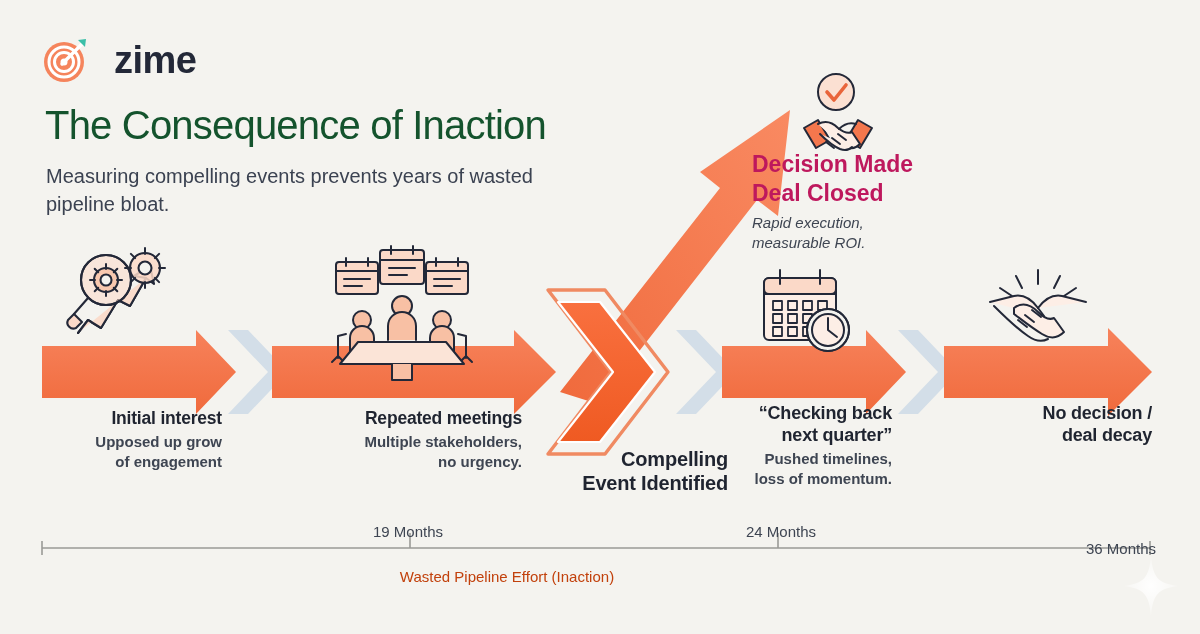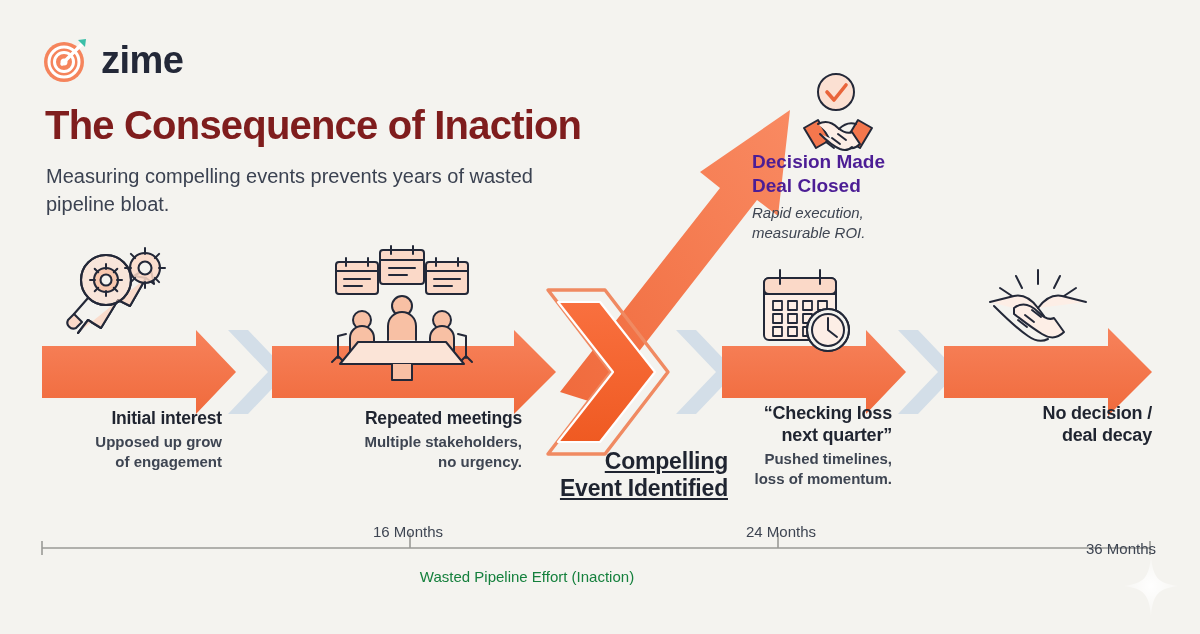--- a/index.html
+++ b/index.html
@@ -7,72 +7,72 @@
     width:1200px;height:634px;
     background:#f4f3ef;
     font-family:"Liberation Sans", sans-serif;
     color:#232838;
     overflow:hidden;
     position:relative;
   }
   #canvas{position:absolute;inset:0;width:1200px;height:634px;}
 
   
-  #logo-area{position:absolute;left:42px;top:36px;display:flex;align-items:center;gap:11px;}
+  #logo-area{position:absolute;left:42px;top:36px;display:flex;align-items:center;gap:24px;}
   #logo-mark{width:48px;height:48px;position:relative;}
   #logo-text{
     font-size:38px;font-weight:bold;letter-spacing:-0.5px;
     color:#232838;line-height:1;
   }
 
   
   #headline{
     position:absolute;left:45px;top:104px;
-    font-size:40px;font-weight:bold;letter-spacing:-0.8px;
-    line-height:1.08;color:#7f1d1d;white-space:nowrap;
+    font-size:40px;font-weight:normal;letter-spacing:-0.8px;
+    line-height:1.08;color:#14532d;white-space:nowrap;
   }
   #subhead{
     position:absolute;left:46px;top:163px;width:560px;
     font-size:20px;line-height:1.38;color:#3b4251;font-weight:400;
   }
 
   
   .stage{position:absolute;text-align:right;}
   .stage .title{
     font-size:17.5px;font-weight:bold;color:#1f2430;line-height:1.2;
     letter-spacing:-0.2px;
   }
   .stage .desc{
     font-size:15px;color:#3e4552;line-height:1.3;margin-top:3px;font-weight:700;
   }
 
   #stage-1{left:12px;top:408px;width:210px;}
   #stage-2{left:272px;top:408px;width:250px;}
   #stage-3{left:468px;top:448px;width:260px;}
-  #stage-3 .title{font-size:23px;line-height:1.18;text-decoration:underline;}
+  #stage-3 .title{font-size:20px;line-height:1.18;}
   #stage-3 .desc{font-size:16px;margin-top:5px;}
   #stage-4{left:676px;top:403px;width:216px;}
   #stage-4 .title{font-size:18px;}
   #stage-5{left:932px;top:403px;width:220px;}
   #stage-5 .title{font-size:18px;}
 
   #stage-success{position:absolute;left:752px;top:150px;width:210px;text-align:left;}
-  #stage-success .title{font-size:19px;font-weight:bold;line-height:1.24;color:#4c1d95;}
+  #stage-success .title{font-size:23px;font-weight:bold;line-height:1.24;color:#be185d;}
   #stage-success .desc{font-size:15px;color:#3e4552;line-height:1.32;margin-top:6px;font-style:italic;}
 
   
   .axis-tick-label{
     position:absolute;font-size:15px;color:#3e4552;white-space:nowrap;
   }
   #tick-12{left:373px;top:523px;}
   #tick-24{left:746px;top:523px;}
   #tick-36{left:1086px;top:540px;}
   #axis-caption{
     position:absolute;left:0;top:568px;width:1014px;text-align:center;
-    font-size:15px;color:#15803d;padding-left:20px;
+    font-size:15px;color:#c2410c;
   }
 </style>
 </head>
 <body>
 
 <svg id="canvas" viewBox="0 0 1200 634">
   <defs>
     <linearGradient id="arrGrad" x1="0" y1="0" x2="0" y2="1">
       <stop offset="0%" stop-color="#f7825b"></stop>
       <stop offset="100%" stop-color="#f06a3c"></stop>
@@ -325,21 +325,21 @@
 
 <div class="stage" id="stage-3">
   <div class="title">
     <span>Compelling</span><br>
     <span>Event Identified</span>
   </div>
 </div>
 
 <div class="stage" id="stage-4">
   <div class="title">
-    <span>“Checking loss</span><br>
+    <span>“Checking back</span><br>
     <span>next quarter”</span>
   </div>
   <div class="desc">
     <span>Pushed timelines,</span><br>
     <span>loss of momentum.</span>
   </div>
 </div>
 
 <div class="stage" id="stage-5">
   <div class="title">
@@ -352,16 +352,16 @@
   <div class="title">
     <span>Decision Made</span><br>
     <span>Deal Closed</span>
   </div>
   <div class="desc">
     <span>Rapid execution,</span><br>
     <span>measurable ROI.</span>
   </div>
 </div>
 
-<div class="axis-tick-label" id="tick-12">16 Months</div>
+<div class="axis-tick-label" id="tick-12">19 Months</div>
 <div class="axis-tick-label" id="tick-24">24 Months</div>
 <div class="axis-tick-label" id="tick-36">36 Months</div>
 <div id="axis-caption">Wasted Pipeline Effort (Inaction)</div>
 
 </body></html>

